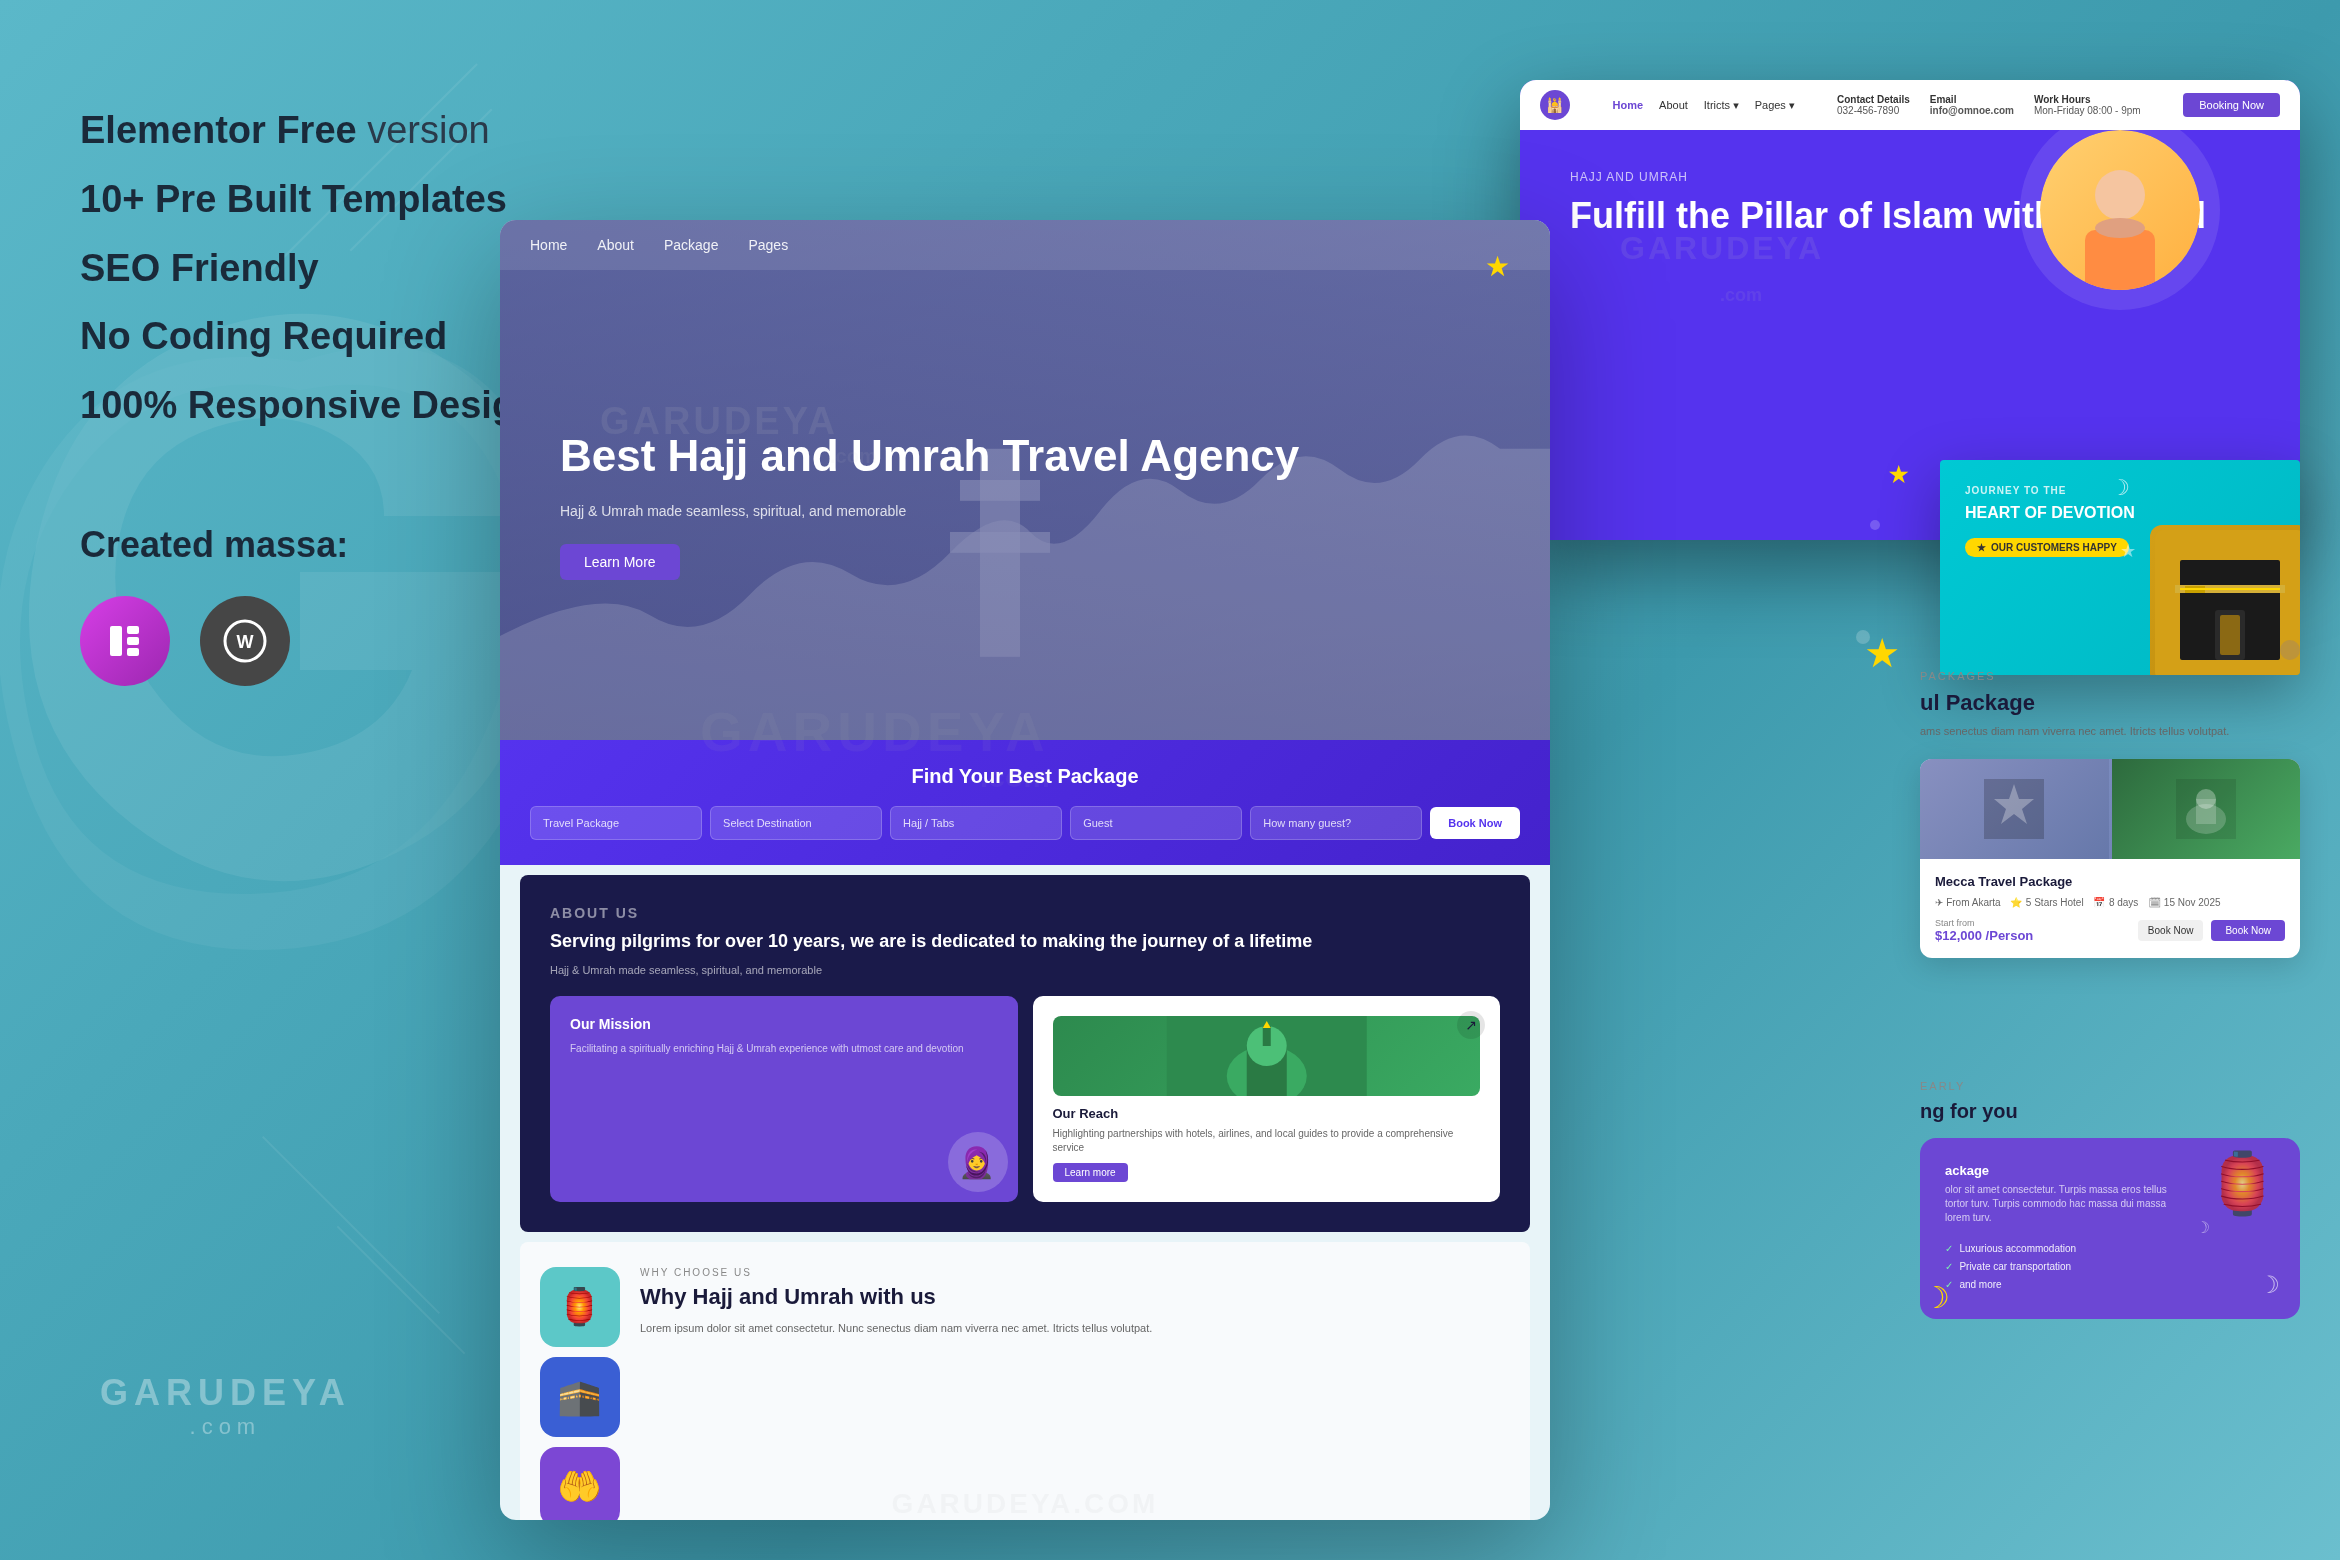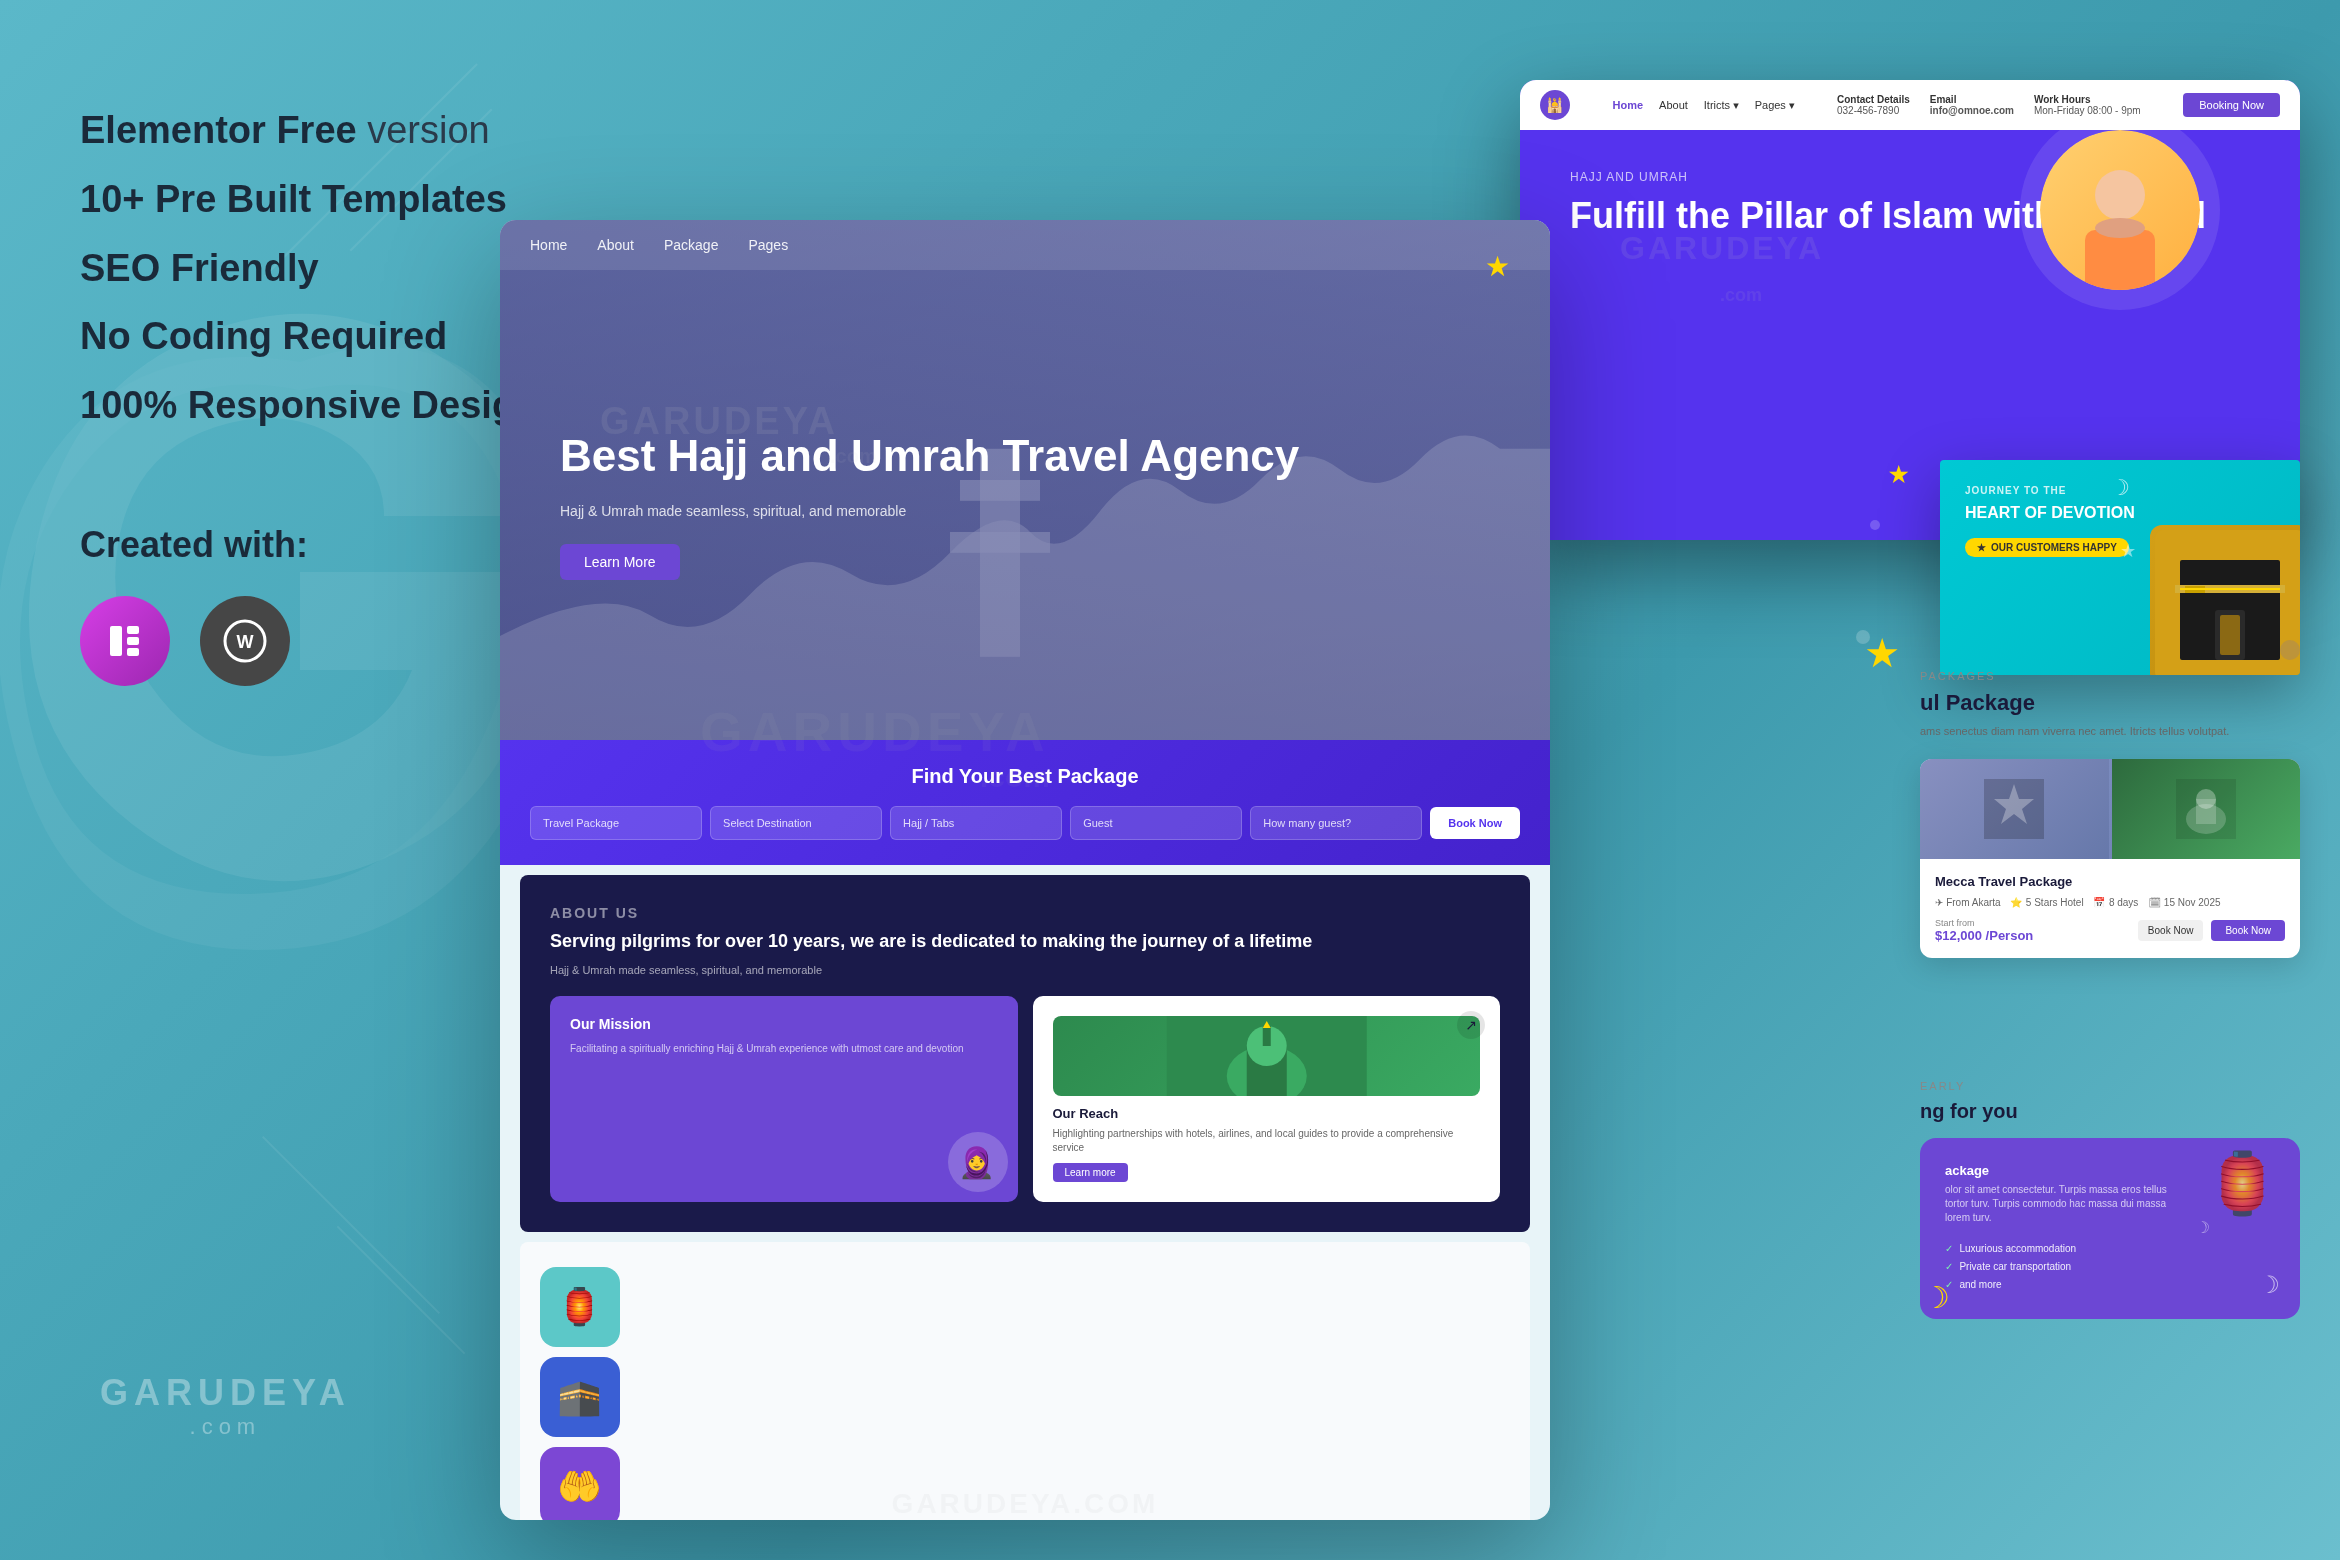--- a/index.html
+++ b/index.html
@@ -752,21 +752,21 @@
       <span class="highlight">SEO Friendly</span>
     </li>
     <li>
       <span class="highlight">No Coding Required</span>
     </li>
     <li>
       <span class="highlight">100% Responsive Design</span>
     </li>
   </ul>
 
-  <div class="created-with-label">Created with:</div>
+  <div class="created-with-label">Created massa:</div>
   <div class="created-with-icons">
     <div class="elementor-icon">
       <svg width="50" height="50" viewBox="0 0 50 50" fill="white" xmlns="http://www.w3.org/2000/svg">
         <rect x="10" y="10" width="12" height="30" rx="2"></rect>
         <rect x="27" y="10" width="12" height="8" rx="2"></rect>
         <rect x="27" y="21" width="12" height="8" rx="2"></rect>
         <rect x="27" y="32" width="12" height="8" rx="2"></rect>
       </svg>
     </div>
     <div class="wordpress-icon">
@@ -921,20 +921,25 @@
           </div>
           <div class="why-icon-box why-icon-blue">
             <span style="font-size:36px;">🕋</span>
           </div>
           <div class="why-icon-box why-icon-purple">
             <span style="font-size:36px;">🤲</span>
           </div>
 
         </div>
 
+        <div class="why-content">
+          <div class="why-label">WHY CHOOSE US</div>
+          <div class="why-title">Why Hajj and Umrah with us</div>
+          <div class="why-text">Lorem ipsum dolor sit amet consectetur. Nunc senectus diam nam viverra nec amet. Itricts tellus volutpat.</div>
+        </div>
       </div>
     </div>
   </div>
 
   <div class="journey-card">
     <div class="journey-label">JOURNEY TO THE</div>
     <div class="journey-title">HEART OF DEVOTION</div>
     <div class="journey-badge">
       <span>★</span>
       <span>OUR CUSTOMERS HAPPY</span>

